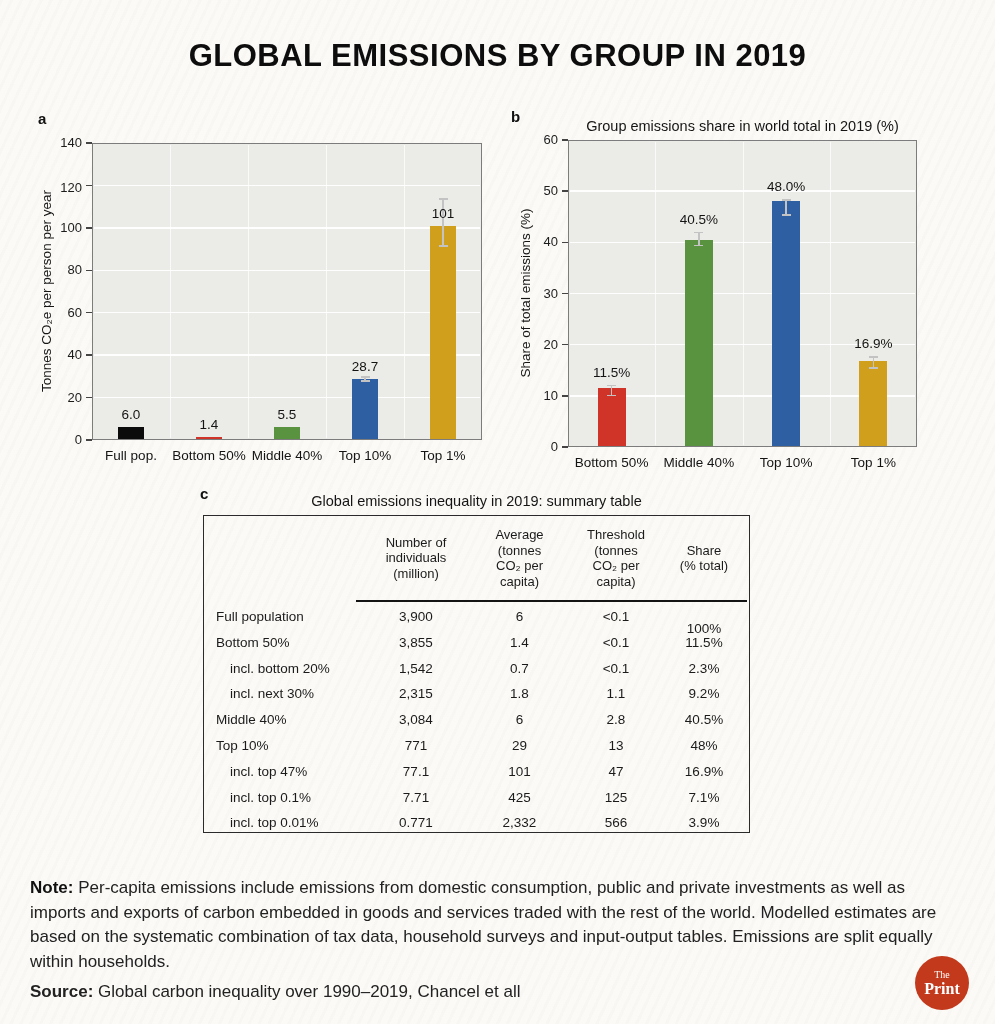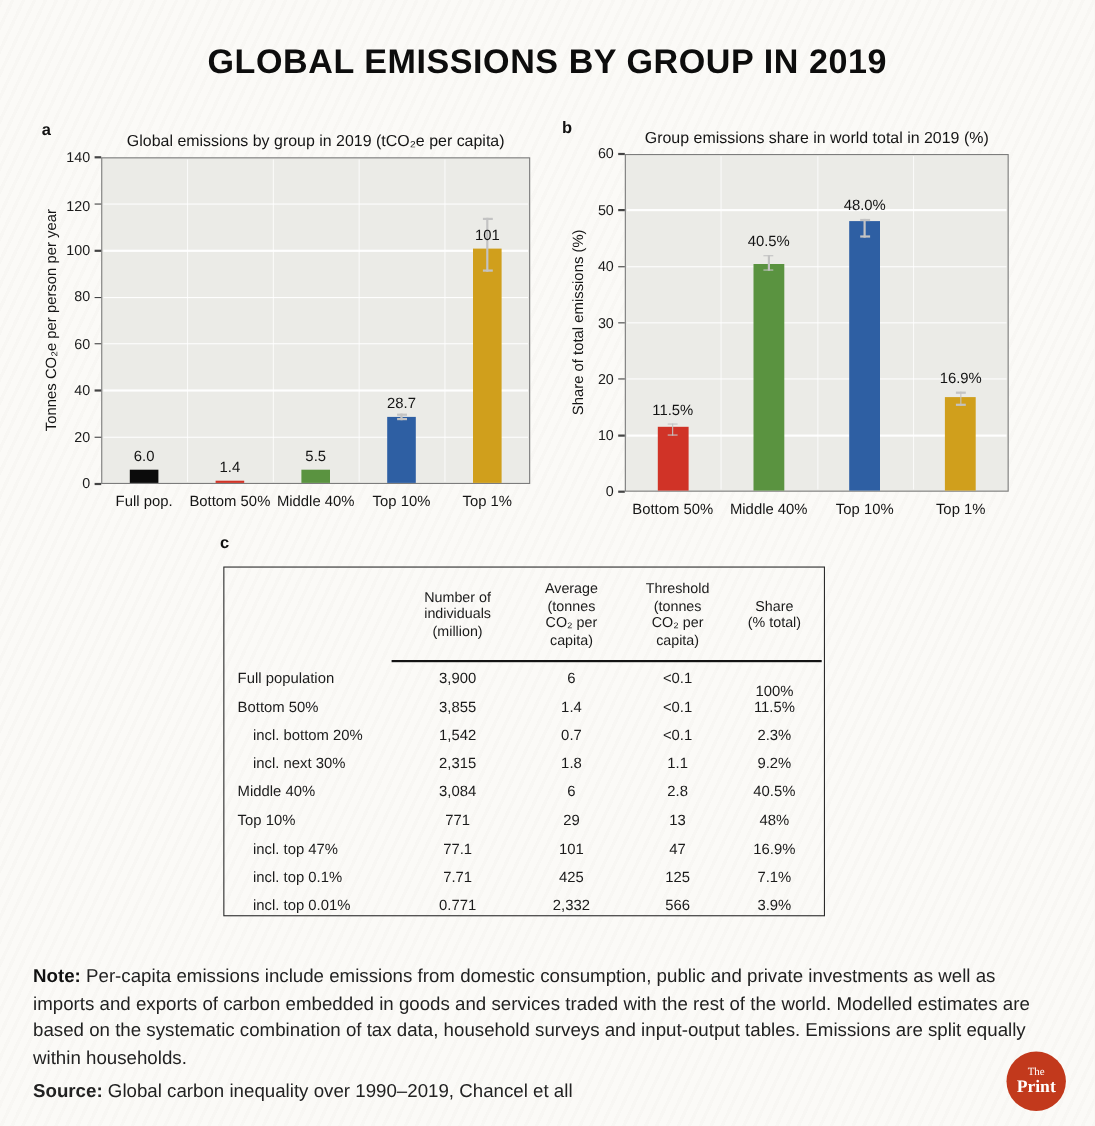--- a/index.html
+++ b/index.html
@@ -50,21 +50,20 @@
   .logo .l2{font-size:16px;line-height:15px;font-weight:bold;}
 </style>
 </head>
 <body>
 
 <div class="canvas">
 
   <h1 class="page-title">GLOBAL EMISSIONS BY GROUP IN 2019</h1>
 
   <span class="panel-label" style="left:38px;top:110px;">a</span>
-  <div class="chart-title" style="left:92px;top:121px;width:390px;">Global emissions by group in 2019 (tCO₂e per capita)</div>
   <div class="y-axis-title" style="left:-102px;top:282px;width:300px;height:18px;">Tonnes CO₂e per person per year</div>
   <div id="chart-layer-a">
       <div class="plot-frame" style="left: 92px; top: 143px; width: 390px; height: 297px;"></div>
       <div class="ytick-mark" style="left: 86px; top: 439.25px; width: 6px;"></div>
       <div class="ytick-label" style="left: 32px; top: 432px; width: 50px;">0</div>
       <div class="gridline-h" style="left: 94px; top: 396.821px; width: 386px;"></div>
       <div class="ytick-mark" style="left: 86px; top: 396.821px; width: 6px;"></div>
       <div class="ytick-label" style="left: 32px; top: 389.571px; width: 50px;">20</div>
       <div class="gridline-h" style="left: 94px; top: 354.393px; width: 386px;"></div>
       <div class="ytick-mark" style="left: 86px; top: 354.393px; width: 6px;"></div>
@@ -157,20 +156,21 @@
       <div class="xtick-label" style="left: 731.125px; top: 455px; width: 110px;">Top 10%</div>
       <div class="bar" style="left: 859.375px; top: 360.528px; width: 28px; height: 85.4717px; background: rgb(208, 159, 28);"></div>
       <div class="whisker-line" style="left: 872.575px; top: 356.435px; height: 12.28px;"></div>
       <div class="whisker-cap" style="left: 868.875px; top: 356.435px; width: 9px;"></div>
       <div class="whisker-cap" style="left: 868.875px; top: 367.115px; width: 9px;"></div>
       <div class="bar-value" style="left: 833.375px; top: 336.435px; width: 80px;">16.9%</div>
       <div class="xtick-label" style="left: 818.375px; top: 455px; width: 110px;">Top 1%</div>
     </div>
 
   <span class="panel-label" style="left:200px;top:485px;">c</span>
+  <div class="table-title" style="left:203px;top:493px;width:547px;">Global emissions inequality in 2019: summary table</div>
   <div class="summary-table" style="left:203px;top:515px;width:547px;height:318px;" id="table-c">
       <div class="th-cell" style="left: 160px; top: 4px; width: 104px; height: 76px;">Number of
 individuals
 (million)</div>
       <div class="th-cell" style="left: 264px; top: 4px; width: 103px; height: 76px;">Average
 (tonnes
 CO₂ per
 capita)</div>
       <div class="th-cell" style="left: 367px; top: 4px; width: 90px; height: 76px;">Threshold
 (tonnes

